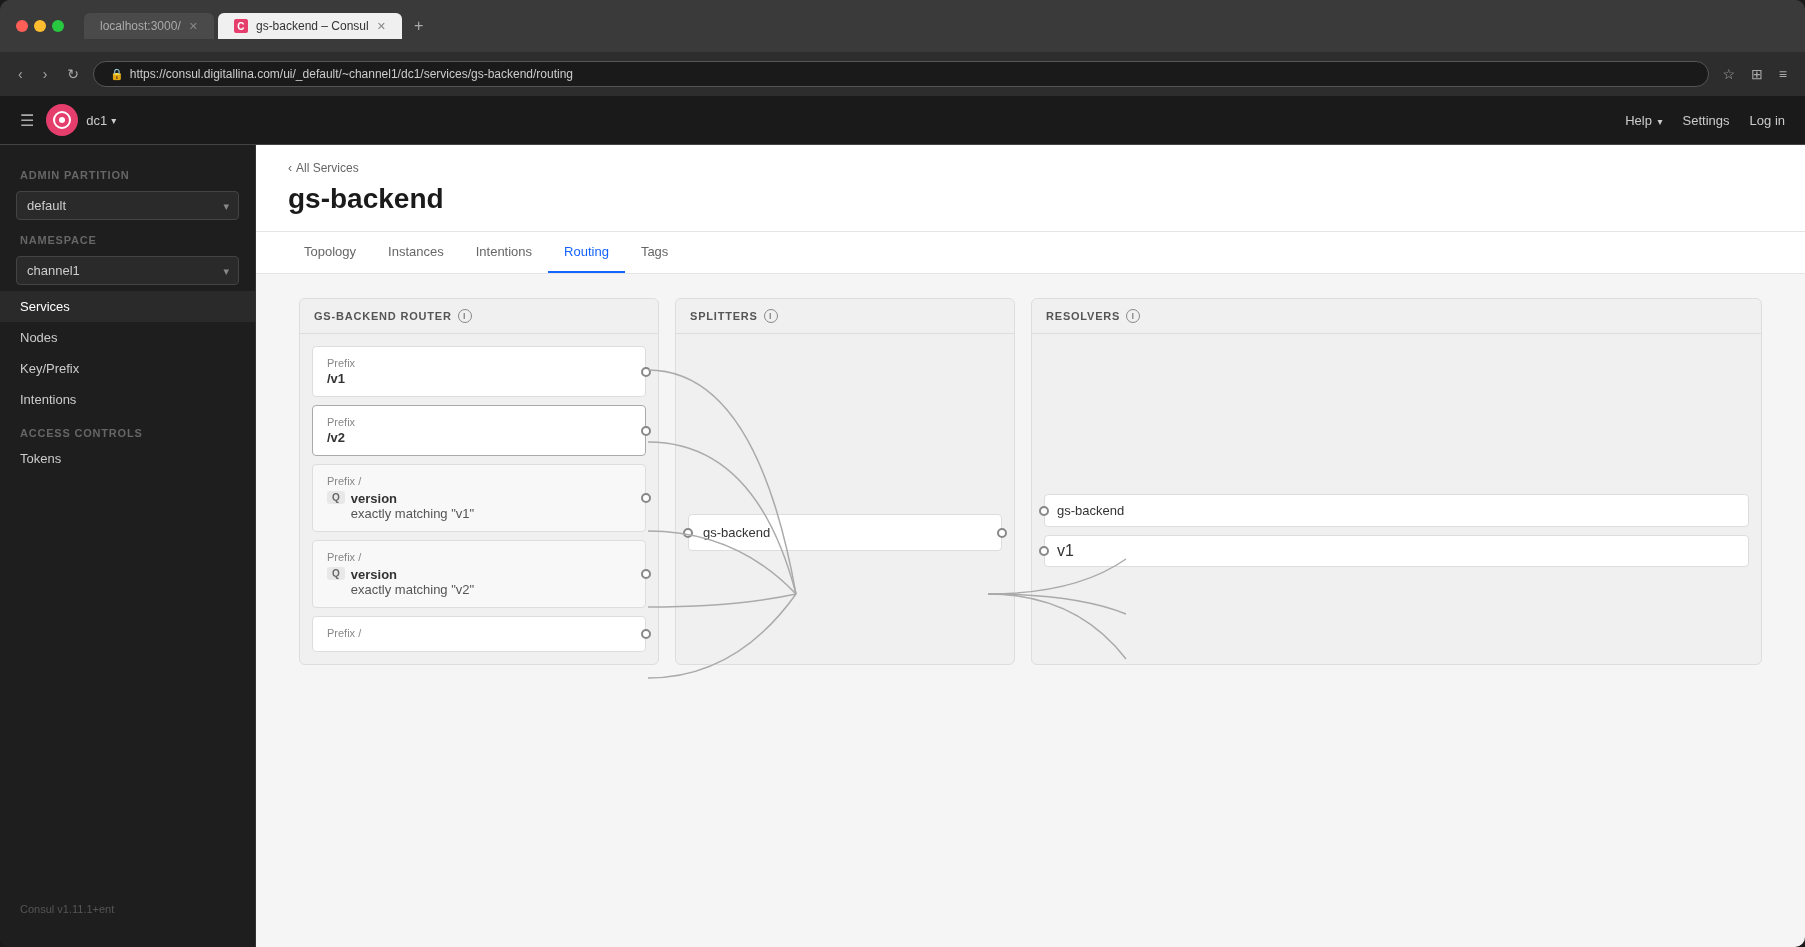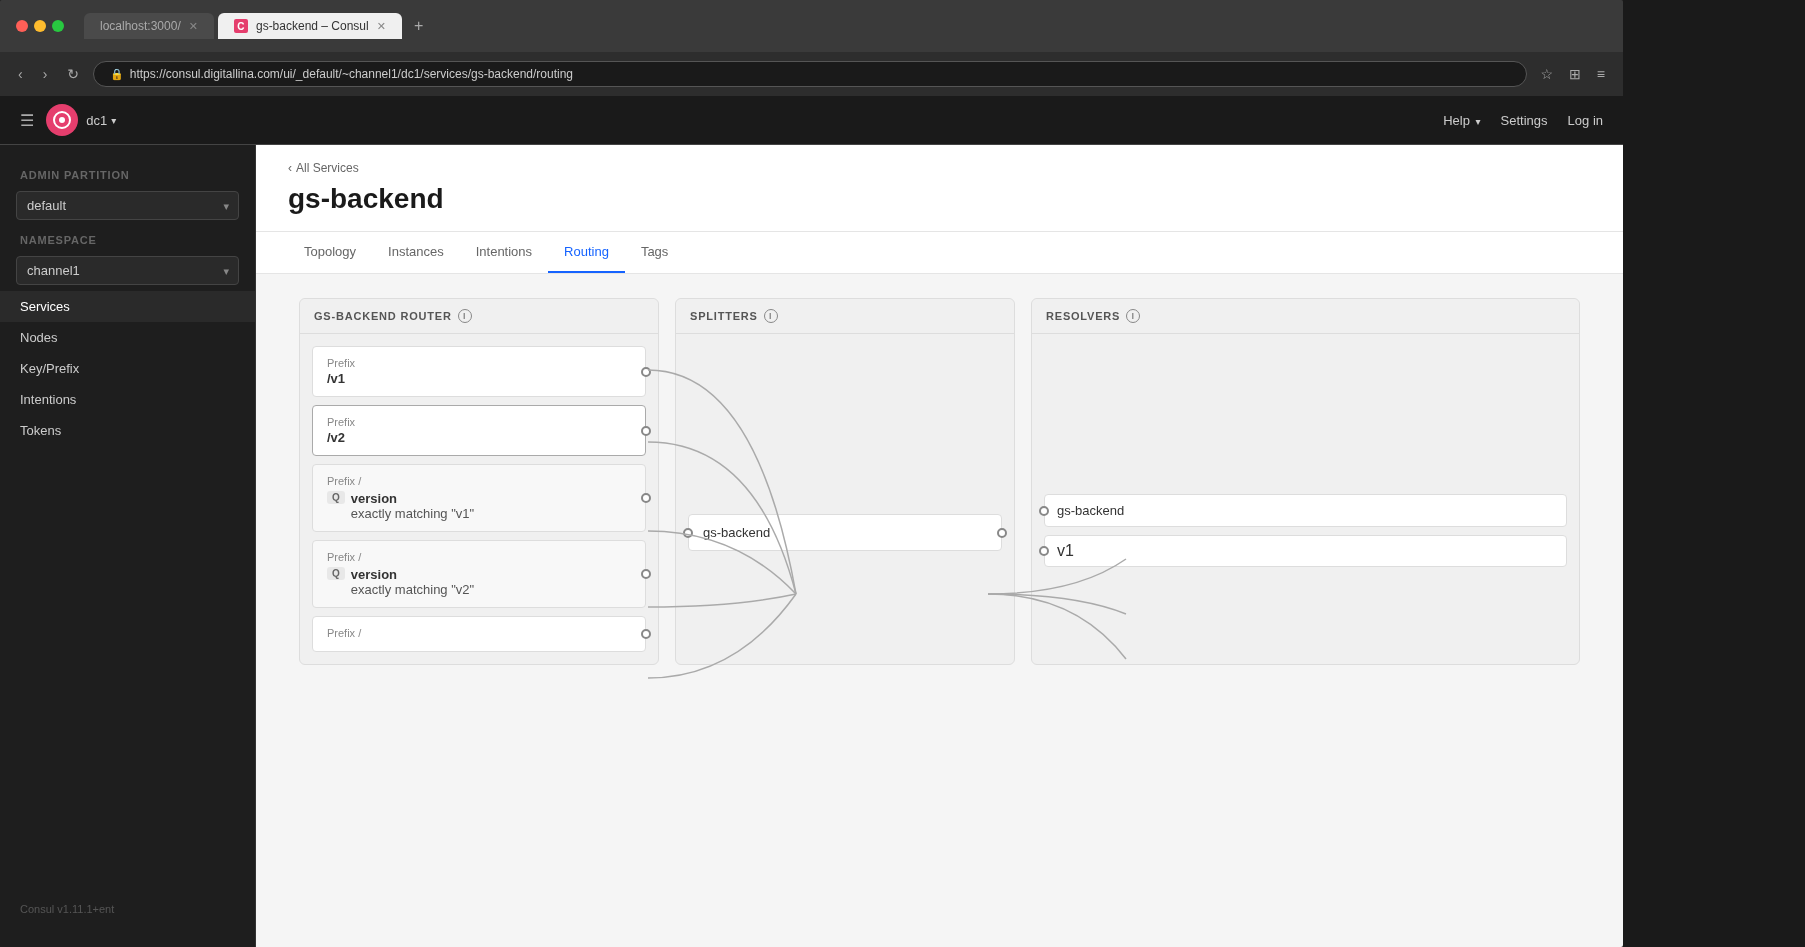--- a/index.html
+++ b/index.html
@@ -1,19 +1,19 @@
 <!DOCTYPE html>
 <html><head>
   <meta charset="utf-8">
   <style>
     * { box-sizing: border-box; margin: 0; padding: 0; }
     body { font-family: -apple-system, BlinkMacSystemFont, 'Segoe UI', sans-serif; background: #1a1a1a; color: #333; font-size: 13px; }
 
     
-    .browser-chrome { background: #2d2d2d; border-radius: 2px; overflow: hidden; width: 1623px; min-height: 947px; }
+    .browser-chrome { background: #2d2d2d; border-radius: 10px; overflow: hidden; width: 1805px; min-height: 947px; }
     .browser-titlebar { background: #3a3a3a; height: 52px; display: flex; align-items: center; padding: 0 16px; gap: 12px; }
     .browser-dots { display: flex; gap: 6px; }
     .dot { width: 12px; height: 12px; border-radius: 50%; }
     .dot-red { background: #ff5f57; }
     .dot-yellow { background: #febc2e; }
     .dot-green { background: #28c840; }
     .browser-tabs { display: flex; gap: 4px; flex: 1; margin-left: 8px; }
     .browser-tab { background: #4a4a4a; border-radius: 6px 6px 0 0; padding: 6px 16px; font-size: 12px; color: #aaa; display: flex; align-items: center; gap: 8px; max-width: 200px; }
     .browser-tab.active { background: #f0f0f0; color: #333; }
     .tab-favicon { width: 14px; height: 14px; border-radius: 2px; background: #e53e6d; display: flex; align-items: center; justify-content: center; }
@@ -190,20 +190,21 @@
         <div class="sidebar-nav-item">
           <span>Nodes</span>
         </div>
         <div class="sidebar-nav-item">
           <span>Key/Prefix</span>
         </div>
         <div class="sidebar-nav-item">
           <span>Intentions</span>
         </div>
 
+        <div class="sidebar-section-header">ACCESS CONTROLS</div>
         <div class="sidebar-nav-item">
           <span>Tokens</span>
         </div>
 
         <div class="sidebar-version">Consul v1.11.1+ent</div>
       </div>
 
       <div class="main-content">
         <div class="content-header">
           <a class="back-link">

